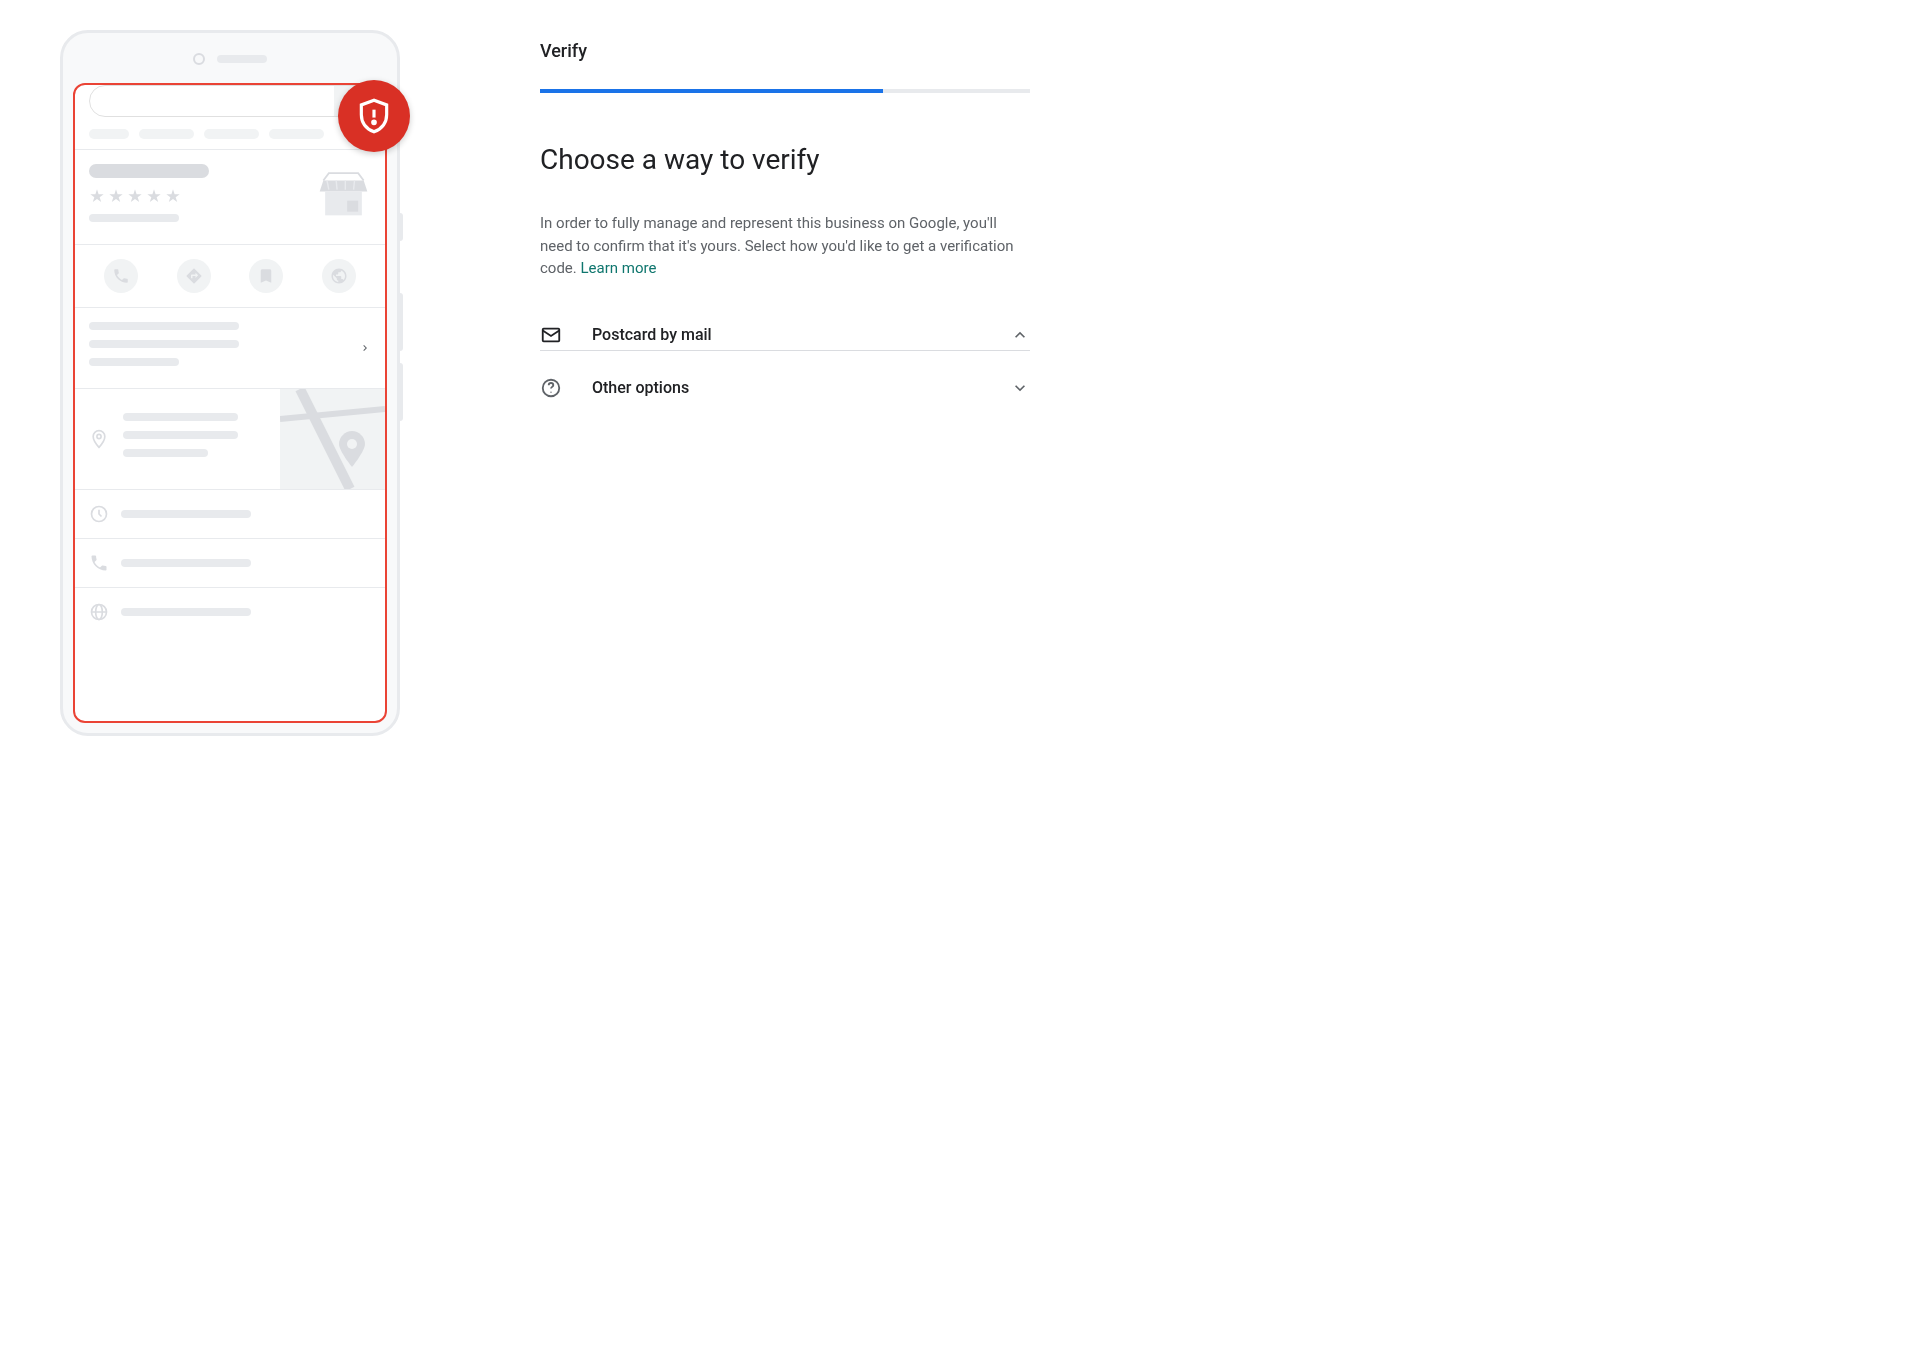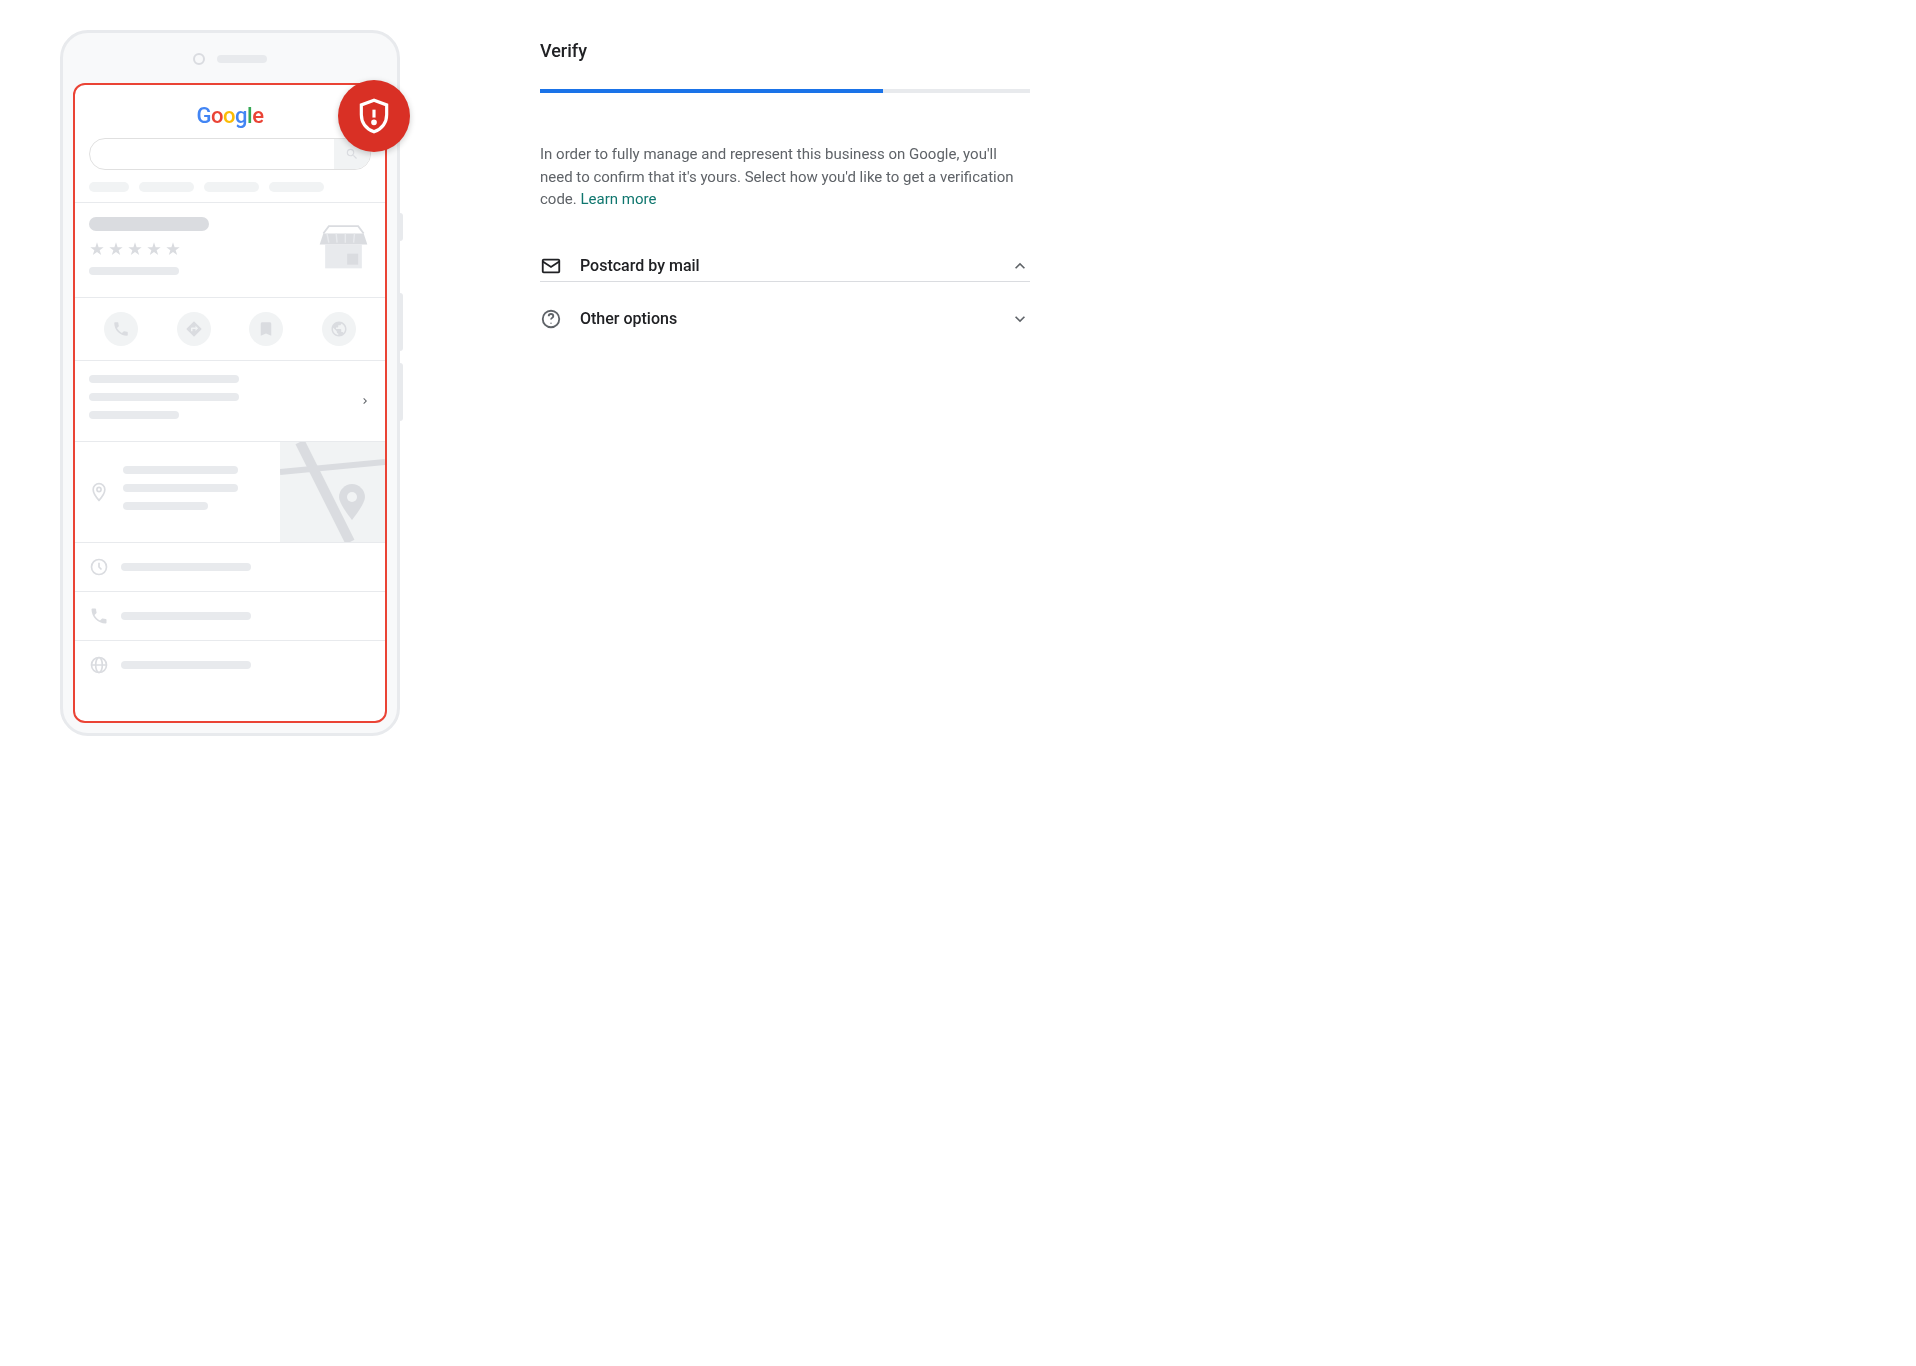--- a/index.html
+++ b/index.html
@@ -253,21 +253,21 @@
       color: #5f6368;
       margin-bottom: 40px;
     }
     .learn-more {
       color: #0f766e;
       text-decoration: none;
     }
     .option-header {
       display: flex;
       align-items: center;
-      gap: 18px;
+      gap: 30px;
       padding: 4px 0;
       cursor: pointer;
     }
     .option-icon {
       width: 22px;
       height: 22px;
       flex-shrink: 0;
     }
     .option-title {
       flex: 1;
@@ -350,23 +350,20 @@
     </div>
     <div class="phone-frame">
       <div class="side-button b1"></div>
       <div class="side-button b2"></div>
       <div class="side-button b3"></div>
       <div class="phone-notch">
         <div class="notch-circle"></div>
         <div class="notch-pill"></div>
       </div>
       <div class="phone-screen">
-        <div class="google-logo">
-          <span class="g-b">G</span><span class="g-r">o</span><span class="g-y">o</span><span class="g-b">g</span><span class="g-g">l</span><span class="g-r">e</span>
-        </div>
         <div class="search-bar">
           <div class="search-input-fake"></div>
           <div class="search-btn">
             <svg width="14" height="14" viewBox="0 0 24 24" fill="#dadce0">
               <path d="M15.5 14h-.79l-.28-.27A6.471 6.471 0 0016 9.5 6.5 6.5 0 109.5 16c1.61 0 3.09-.59 4.23-1.57l.27.28v.79l5 4.99L20.49 19l-4.99-5zm-6 0C7.01 14 5 11.99 5 9.5S7.01 5 9.5 5 14 7.01 14 9.5 11.99 14 9.5 14z"></path>
             </svg>
           </div>
         </div>
         <div class="chips">
           <div class="chip c1"></div>
@@ -491,20 +488,21 @@
         </div>
       </div>
     </div>
   </div>
 
   <div class="panel">
     <div class="step-label">Verify</div>
     <div class="progress">
       <div class="progress-fill"></div>
     </div>
+    <h1 class="heading">Choose a way to verify</h1>
     <p class="description">
       <span>In order to fully manage and represent this business on Google, you'll need to confirm that it's yours. Select how you'd like to get a verification code. </span><a href="#" class="learn-more">Learn more</a>
     </p>
 
     <div class="option-header">
       <svg class="option-icon" viewBox="0 0 24 24" fill="none" stroke="#202124" stroke-width="2">
         <rect x="3" y="5" width="18" height="14" rx="1"></rect>
         <path d="M3 7 L12 13 L21 7"></path>
       </svg>
       <div class="option-title">Postcard by mail</div>

